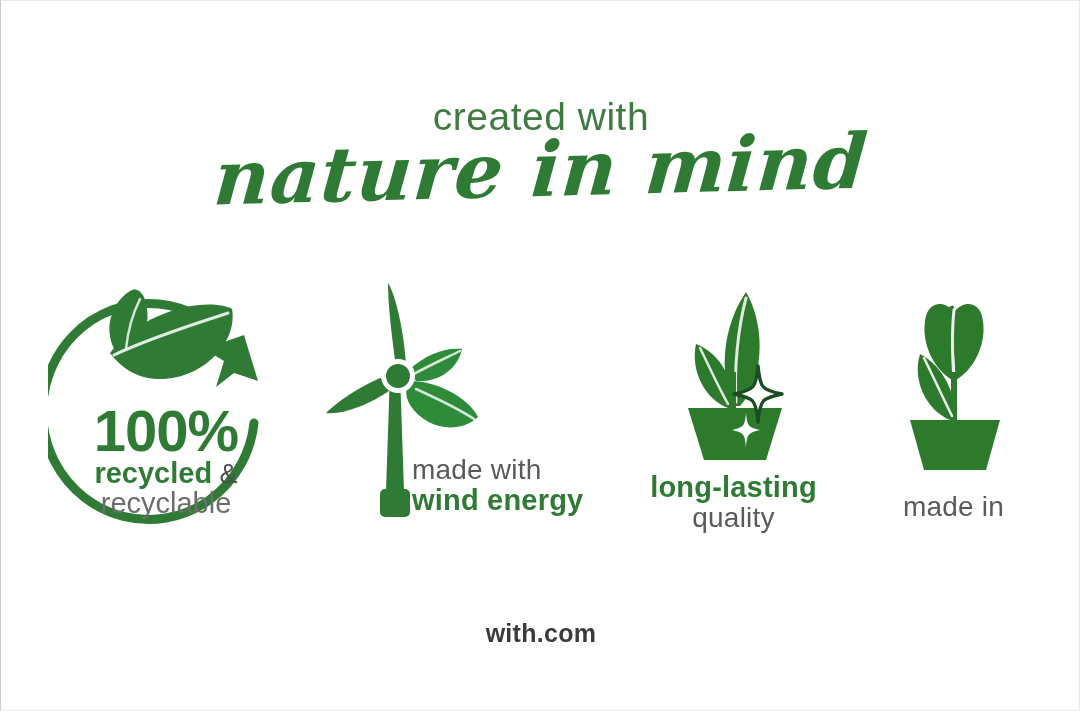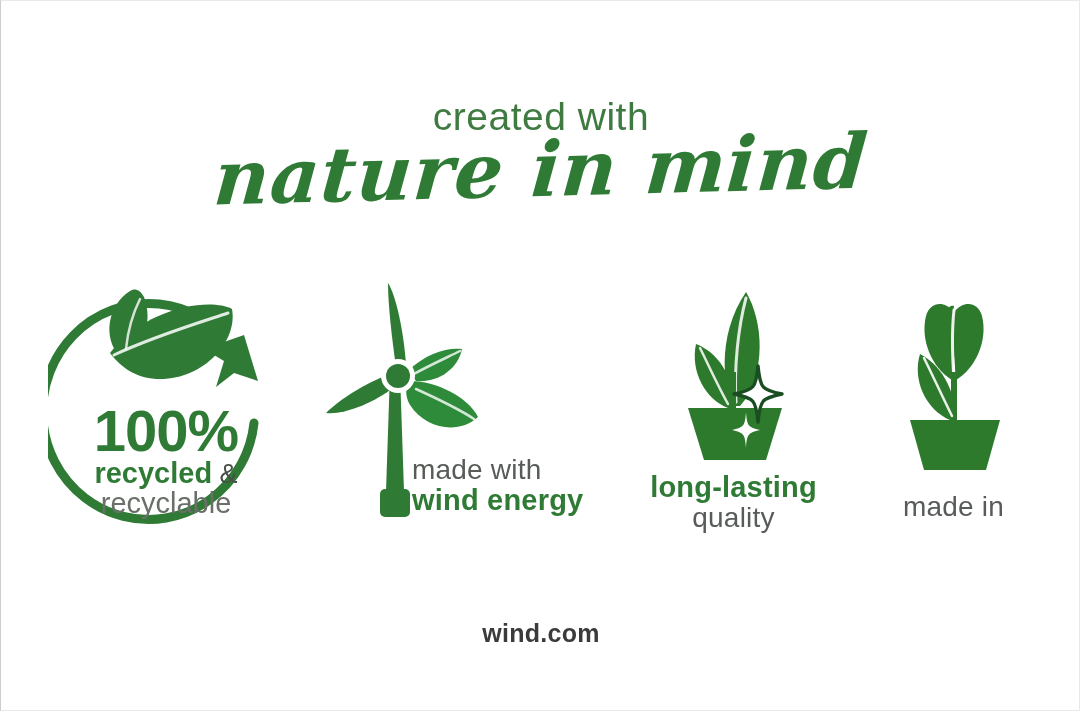--- a/index.html
+++ b/index.html
@@ -244,16 +244,16 @@
         </svg>
       </div>
       <div class="label-block">
         <span class="lbl-thin">made in</span>
       </div>
     </div>
 
   </div>
 
   <div class="footer">
-    <span class="footer-text">wind.com</span>
+    <span class="footer-text">with.com</span>
   </div>
 
 </div>
 
 </body></html>

